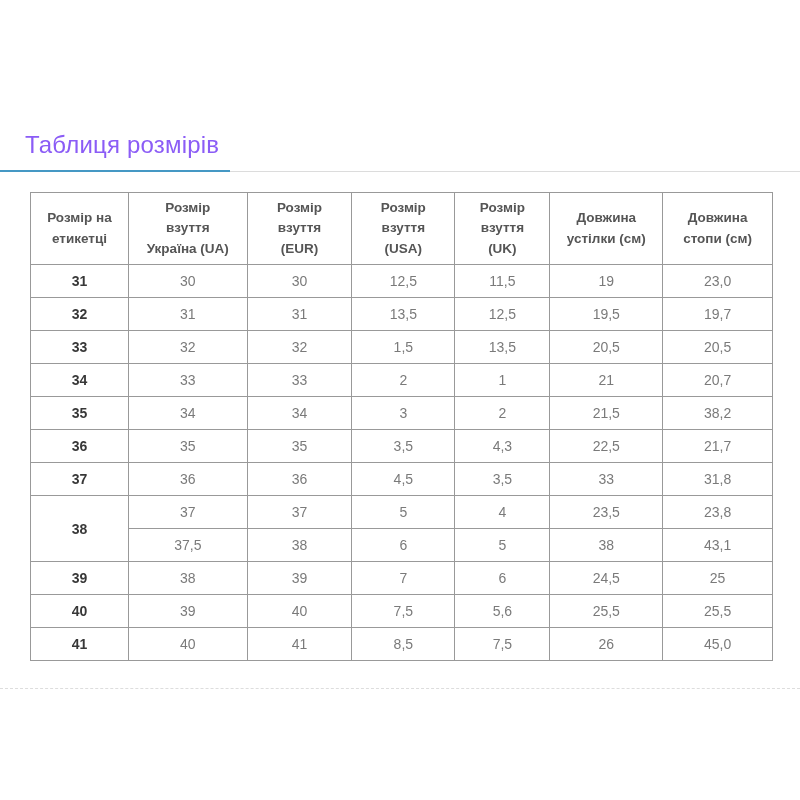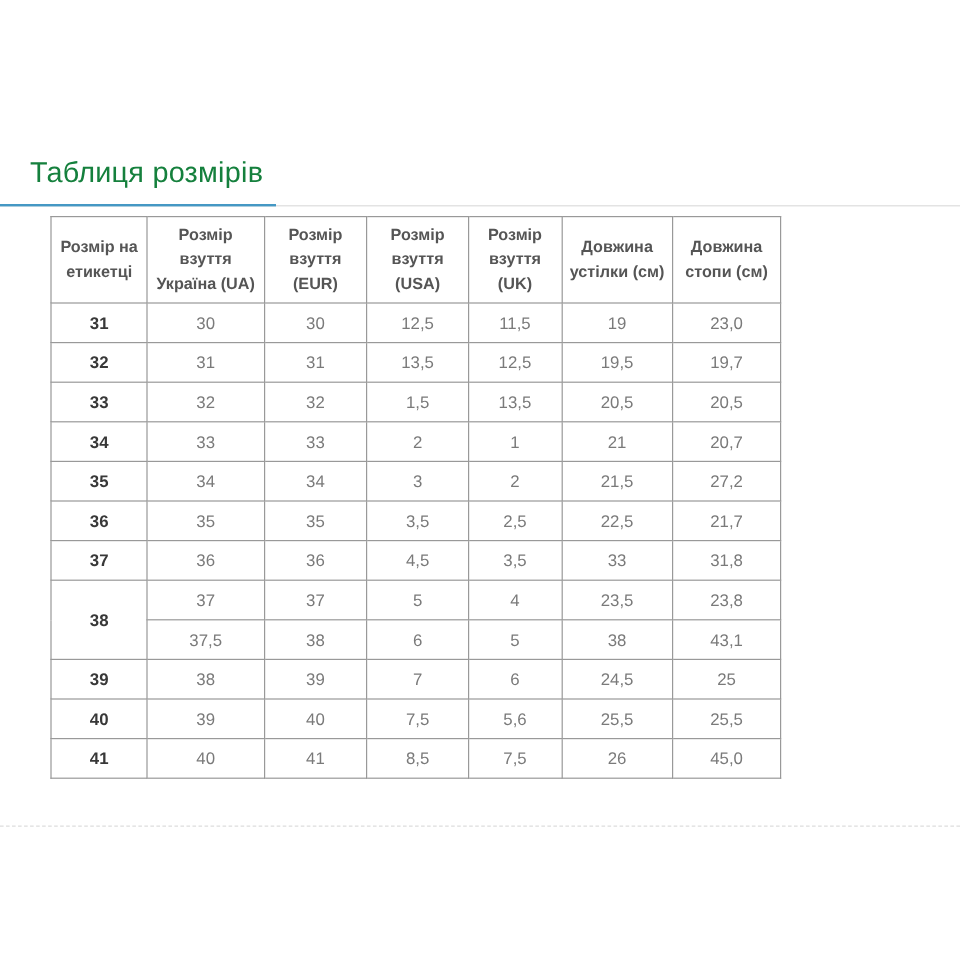--- a/index.html
+++ b/index.html
@@ -10,46 +10,45 @@
     background: #ffffff;
     font-family: "Liberation Sans", sans-serif;
     overflow: hidden;
   }
   .page-title {
     position: absolute;
     left: 25px;
     top: 131px;
     font-size: 24px;
     font-weight: 400;
-    color: #15803d;
+    color: #8b5cf6;
     letter-spacing: 0.2px;
   }
   .title-rule {
     position: absolute;
     left: 0;
     top: 171px;
     width: 800px;
     height: 1px;
     background: #dcdcdc;
   }
   .title-rule-accent {
     position: absolute;
     left: 0;
     top: 170px;
     width: 230px;
     height: 2px;
   }
   .size-table {
     position: absolute;
     left: 30px;
-    top: 180px;
-    width: 609px;
+    top: 192px;
+    width: 743px;
     border-collapse: collapse;
     table-layout: fixed;
-    margin-left: 12px;
   }
   .size-table th, .size-table td {
     border: 1px solid #999999;
     text-align: center;
     vertical-align: middle;
     padding: 2px 4px;
   }
   .size-table thead th {
     height: 67px;
     font-size: 13.5px;
@@ -152,28 +151,28 @@
         <td>21</td>
         <td>20,7</td>
       </tr>
       <tr>
         <td class="row-label">35</td>
         <td>34</td>
         <td>34</td>
         <td>3</td>
         <td>2</td>
         <td>21,5</td>
-        <td>27,2</td>
+        <td>38,2</td>
       </tr>
       <tr>
         <td class="row-label">36</td>
         <td>35</td>
         <td>35</td>
         <td>3,5</td>
-        <td>2,5</td>
+        <td>4,3</td>
         <td>22,5</td>
         <td>21,7</td>
       </tr>
       <tr>
         <td class="row-label">37</td>
         <td>36</td>
         <td>36</td>
         <td>4,5</td>
         <td>3,5</td>
         <td>33</td>

